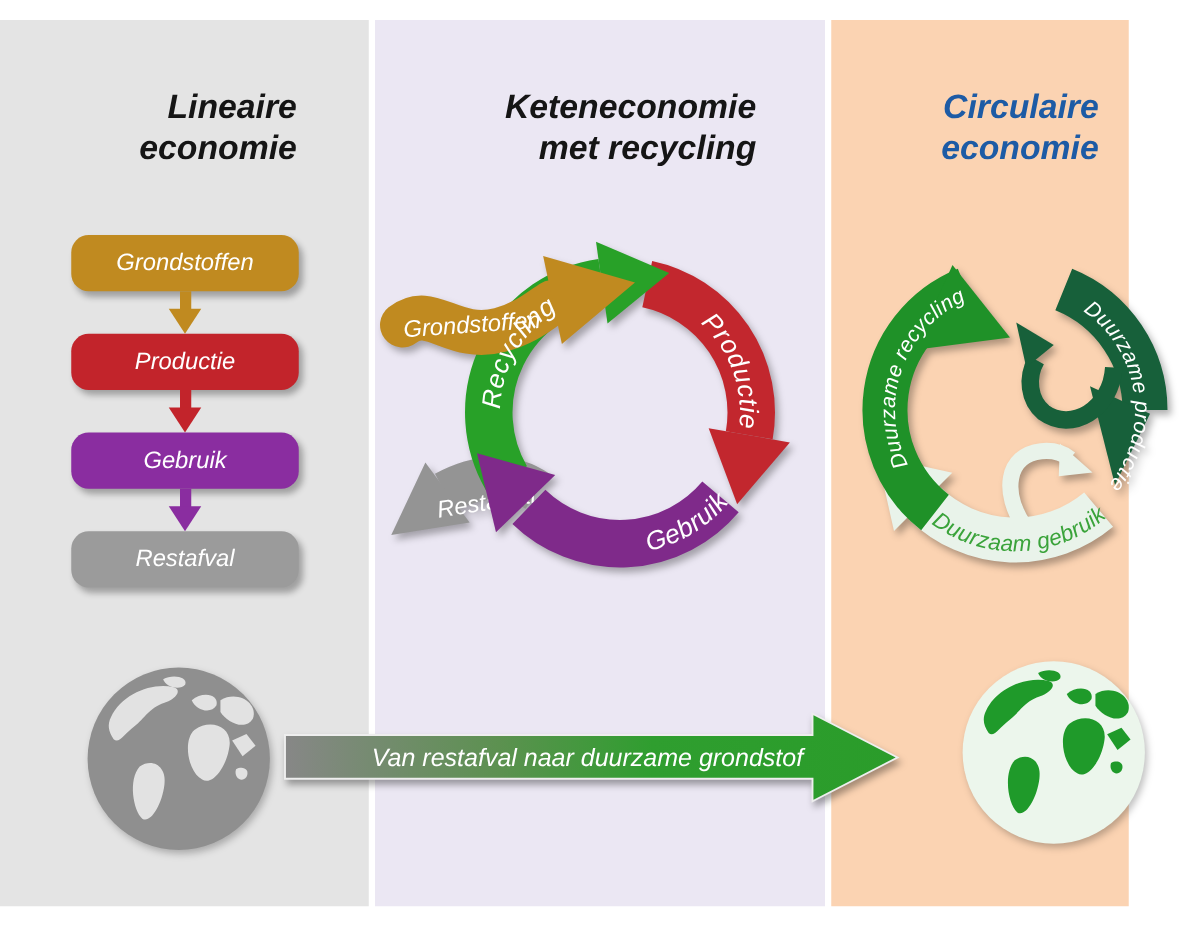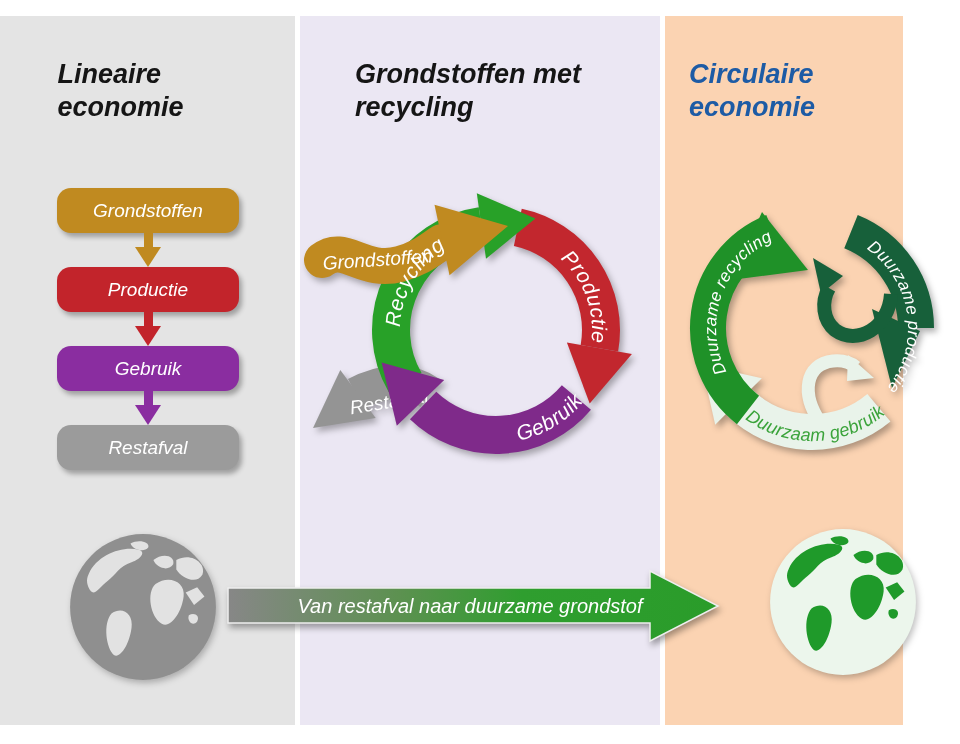--- a/index.html
+++ b/index.html
@@ -2,21 +2,21 @@
 <html><head>
 <meta charset="utf-8">
 <style>
   html,body{margin:0;padding:0;background:#ffffff;}
   #stage{position:relative;width:960px;height:744px;background:#ffffff;overflow:hidden;
          font-family:"Liberation Sans",sans-serif;}
   .panel{position:absolute;top:16px;height:709px;}
   #panel-linear{left:0;width:295px;background:#e4e4e4;}
   #panel-chain{left:300px;width:360px;background:#ebe7f3;}
   #panel-circular{left:665px;width:238px;background:#fbd3b2;}
-  .panel-title{position:absolute;top:42px;left:0;right:0;margin:0 auto;text-align:left;
+  .panel-title{position:absolute;top:42px;left:0;right:0;margin:11px auto;text-align:right;
     font-size:27px;line-height:33px;font-weight:bold;font-style:italic;color:#151515;}
   #panel-linear .panel-title{width:180px;}
   #panel-chain .panel-title{width:250px;}
   #panel-circular .panel-title{width:190px;color:#1d5ba5;}
   
   .flow-box{position:absolute;left:57px;width:182px;height:45px;border-radius:14px;
     display:flex;align-items:center;justify-content:center;color:#fff;
     font-style:italic;font-size:19px;box-shadow:3px 4px 5px rgba(0,0,0,0.30);}
   .box-grondstoffen{top:172px;background:#c08a20;}
   .box-productie{top:251px;background:#c2242b;}
@@ -82,21 +82,21 @@
         <path d="M 82 27 C 90 20 103 22 101 31 C 97 38 85 35 82 27 Z"></path>
         <path d="M 84 50 C 96 41 113 47 111 62 C 109 78 98 93 90 88 C 79 82 75 58 84 50 Z"></path>
         <path d="M 104 27 C 118 19 133 30 129 41 C 123 51 109 44 104 36 Z"></path>
         <path d="M 113 58 L 124 53 L 131 62 L 121 70 Z"></path>
         <path d="M 116 80 C 121 77 127 80 124 86 C 120 91 114 86 116 80 Z"></path>
       </g>
     </svg>
   </div>
 
   <div class="panel" id="panel-chain">
-    <h2 class="panel-title">Grondstoffen met recycling</h2>
+    <h2 class="panel-title">Keteneconomie met recycling</h2>
   </div>
   <svg class="abs shadowed" style="left:300px;top:180px;" width="360" height="300" viewBox="0 0 360 300">
     <defs>
       <path id="p-prod" d="M 228.8 59.8 A 96 96 0 0 1 279.1 198" fill="none"></path>
       <path id="p-rec" d="M 105.8 182.8 A 96 96 0 0 1 176 56.1" fill="none"></path>
       <path id="p-geb" d="M 109.4 222.6 A 113 113 0 0 0 293.9 206.5" fill="none"></path>
     </defs>
 
     <g>
       <path d="M 130 213 C 108 198 82 200 56 214" stroke="#949494" stroke-width="34" fill="none"></path>

